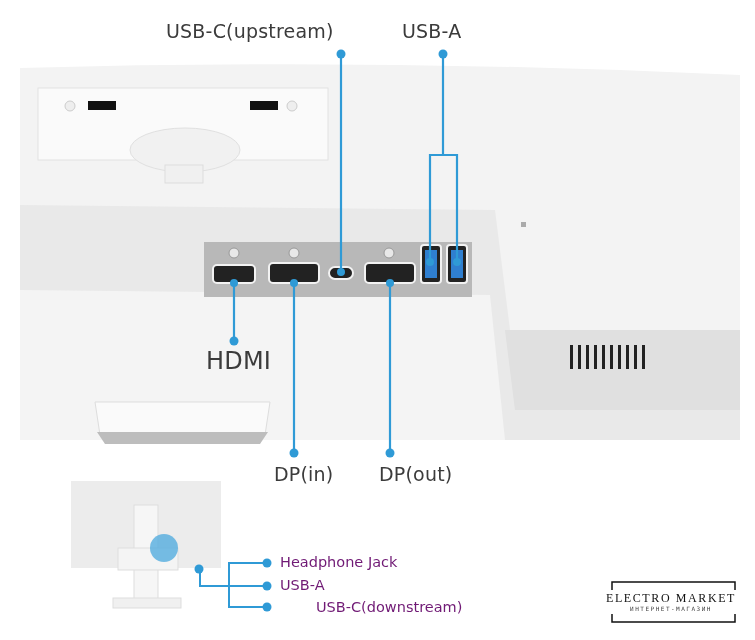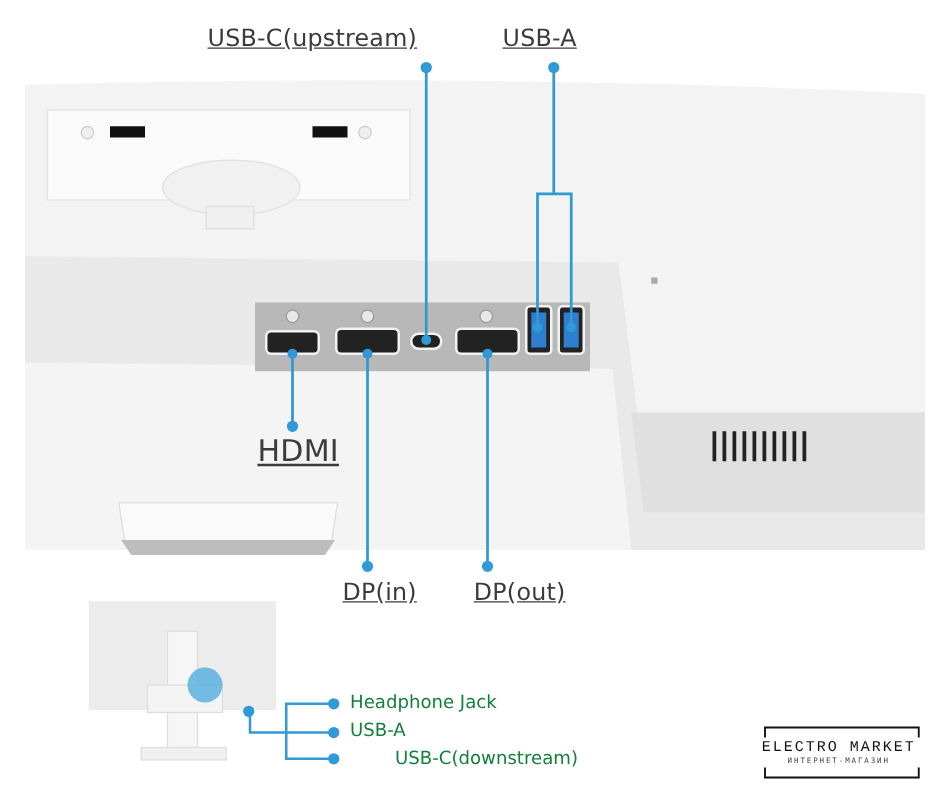--- a/index.html
+++ b/index.html
@@ -1,21 +1,21 @@
 <!DOCTYPE html>
 <html><head>
 <meta charset="utf-8">
 <style>
   html,body{margin:0;padding:0;background:#fff;}
   body{width:755px;height:640px;position:relative;overflow:hidden;font-family:"DejaVu Sans","Liberation Sans",sans-serif;color:#3a3a3a;}
-  .label{position:absolute;font-size:19px;color:#3b3b3b;white-space:nowrap;letter-spacing:0.2px;text-decoration:underline;}
-  .small-label{position:absolute;font-size:14.5px;color:#15803d;white-space:nowrap;}
+  .label{position:absolute;font-size:19px;color:#3b3b3b;white-space:nowrap;letter-spacing:0.2px;}
+  .small-label{position:absolute;font-size:14.5px;color:#701a75;white-space:nowrap;}
   svg{position:absolute;left:0;top:0;}
   .logo-box{position:absolute;left:605px;top:582px;width:132px;height:40px;}
-  .logo-text{position:absolute;left:0;top:9px;width:132px;text-align:center;font-size:12px;letter-spacing:1.6px;color:#111;font-family:Liberation Mono, monospace;}
+  .logo-text{position:absolute;left:0;top:9px;width:132px;text-align:center;font-size:12px;letter-spacing:1.6px;color:#111;font-family:Liberation Serif, serif;}
   .logo-sub{position:absolute;left:0;top:23px;width:132px;text-align:center;font-size:6px;letter-spacing:1.5px;color:#444;font-family:"DejaVu Sans Mono",monospace;}
 </style>
 </head>
 <body>
 
 <svg width="755" height="640">
 
   <path d="M20 68 Q380 58 740 75 L740 440 L20 440 Z" fill="#f3f3f3"></path>
 
   <rect x="38" y="88" width="290" height="72" fill="#fafafa" stroke="#e2e2e2"></rect>

